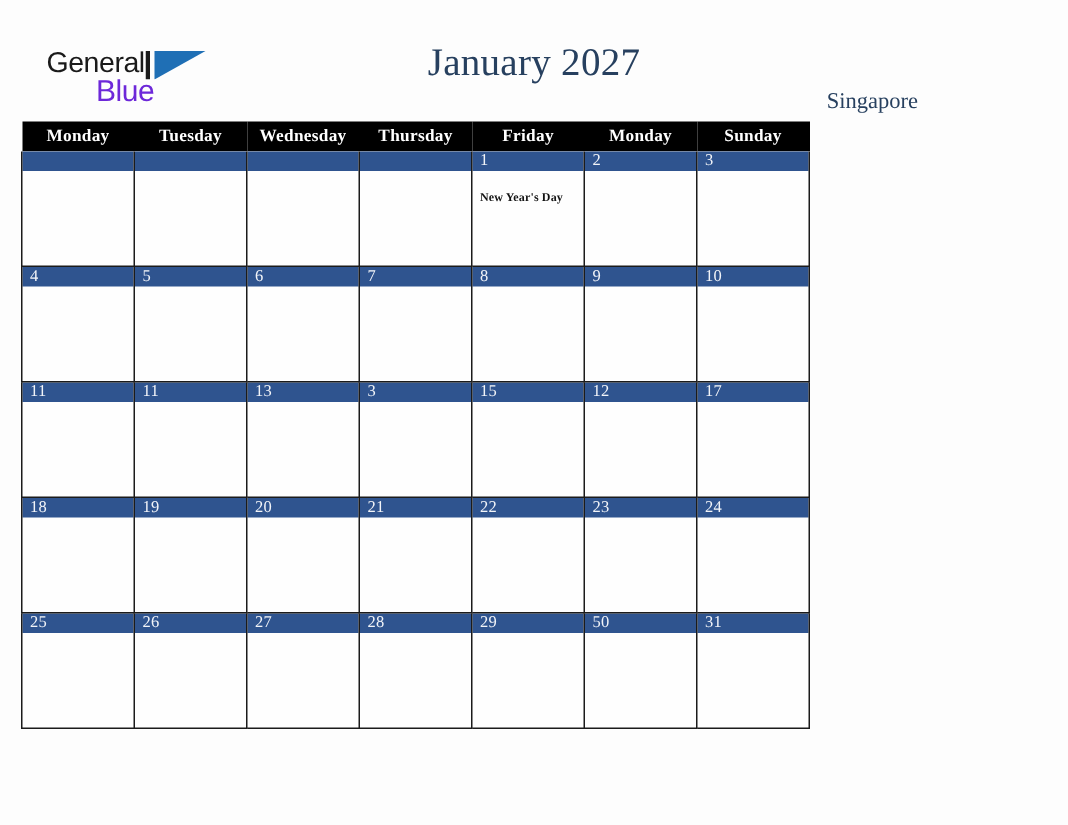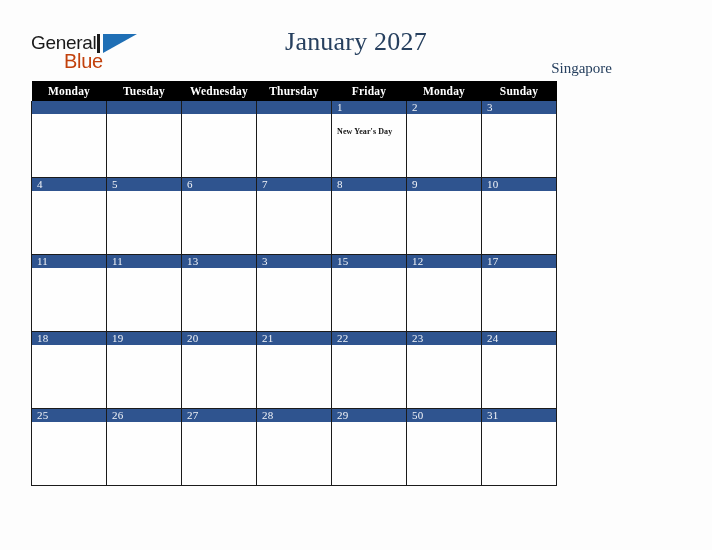--- a/index.html
+++ b/index.html
@@ -44,21 +44,21 @@
     color: #1a1a1a;
     letter-spacing: -0.3px;
     line-height: 20px;
   }
   .logo-line2 {
     position: absolute;
     left: 33px;
     top: 18px;
     font-family: "Liberation Sans", sans-serif;
     font-size: 20px;
-    color: #c2410c;
+    color: #6d28d9;
     letter-spacing: -0.3px;
     line-height: 21px;
   }
   .logo-mark {
     position: absolute;
     left: 66px;
     top: 1px;
     width: 42px;
     height: 19px;
   }
@@ -79,21 +79,21 @@
     right: 31px;
     top: 60px;
     font-family: "Liberation Serif", serif;
     font-size: 15px;
     color: #27405f;
   }
 
   
   .cal {
     position: absolute;
-    left: 31px;
+    left: 14px;
     top: 81px;
     width: 526px;
     border-collapse: collapse;
     table-layout: fixed;
   }
   .cal th {
     background: #000000;
     color: #ffffff;
     font-family: "Liberation Serif", serif;
     font-size: 11.5px;

